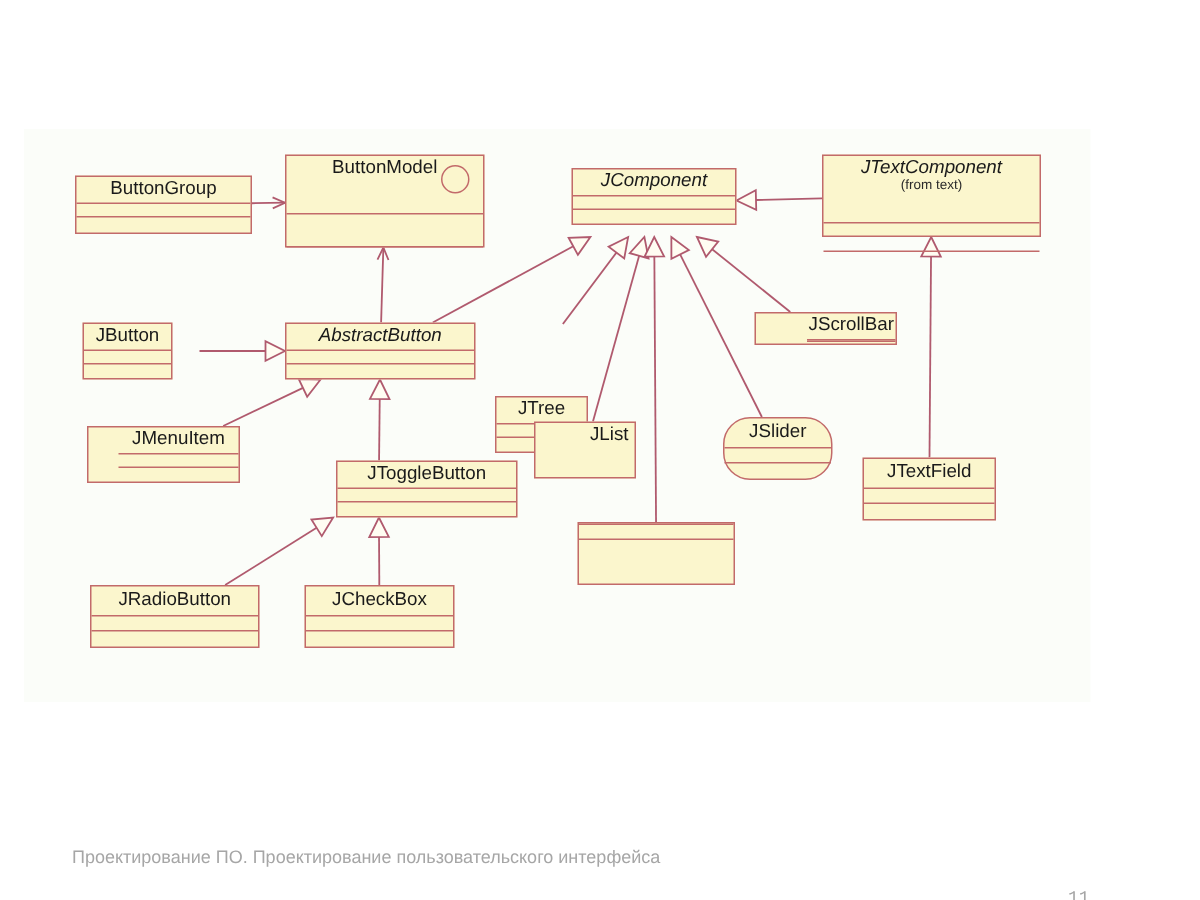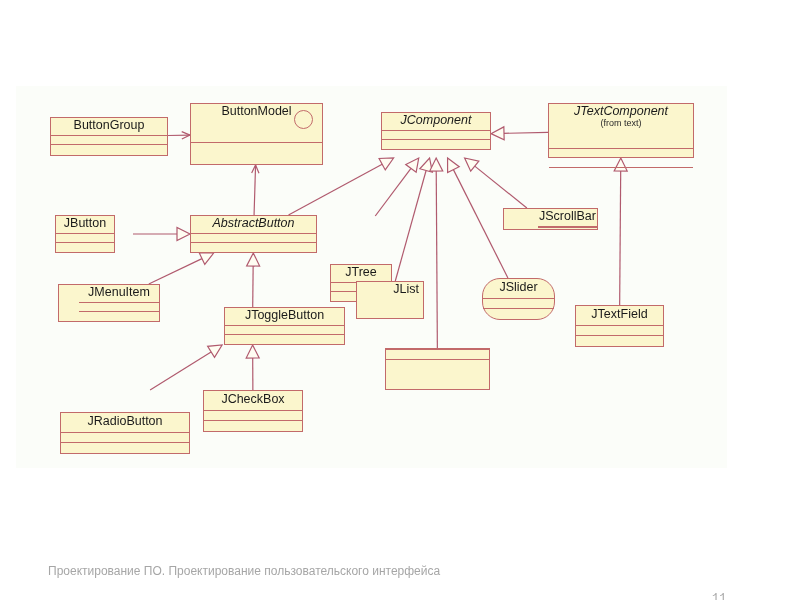--- a/index.html
+++ b/index.html
@@ -220,21 +220,21 @@
       </div>
       <div class="uml-box" style="left: 575px; top: 305px; width: 89px; height: 42px;">
         <div class="uml-name">JTextField</div>
         <div class="uml-attrs"></div>
         <div class="uml-ops"></div>
       </div>
       <div class="uml-box" style="left: 385px; top: 348px; width: 105px; height: 42px;">
         <div class="uml-attrs"></div>
         <div class="uml-ops"></div>
       </div>
-      <div class="uml-box" style="left: 60px; top: 390px; width: 130px; height: 42px; margin-top: 22px;">
+      <div class="uml-box" style="left: 60px; top: 390px; width: 113px; height: 42px;">
         <div class="uml-name">JRadioButton</div>
         <div class="uml-attrs"></div>
         <div class="uml-ops"></div>
       </div>
       <div class="uml-box" style="left: 203px; top: 390px; width: 100px; height: 42px;">
         <div class="uml-name">JCheckBox</div>
         <div class="uml-attrs"></div>
         <div class="uml-ops"></div>
       </div>
     </div>

